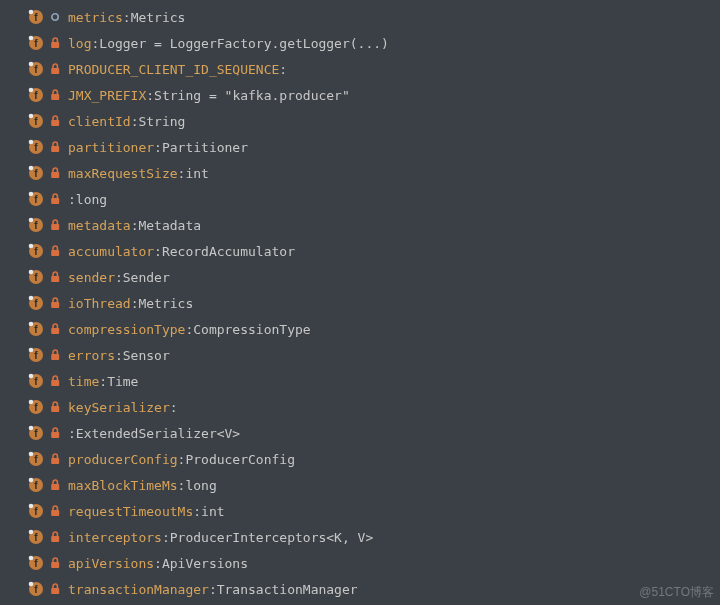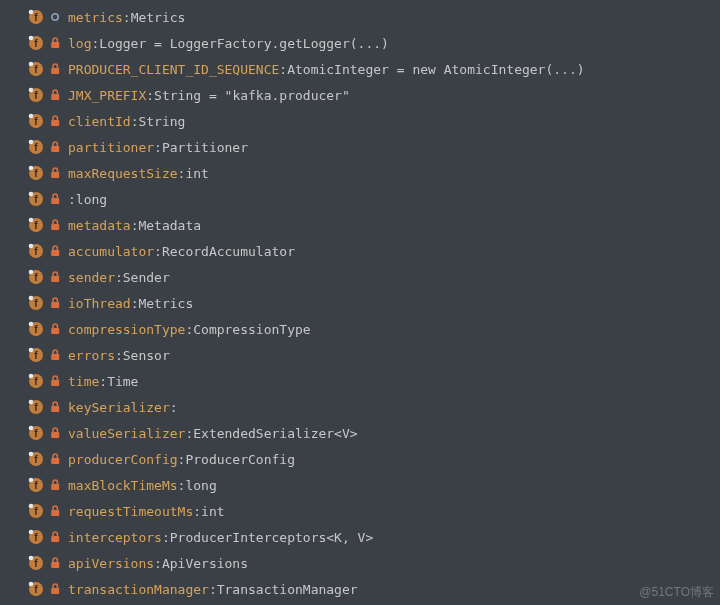--- a/index.html
+++ b/index.html
@@ -101,21 +101,20 @@
   </svg>
       </span>
       <span class="modifier">
         <svg width="11" height="12" viewBox="0 0 11 12">
       <path d="M3 5 V3.2 a2.2 2.2 0 0 1 4.4 0 V5" fill="none" stroke="#D96F3E" stroke-width="1.6"></path>
       <rect x="1.2" y="5" width="8.0" height="6" rx="1" fill="#D96F3E"></rect>
     </svg>
       </span>
       <span class="name">PRODUCER_CLIENT_ID_SEQUENCE</span>
       <span class="sep">: </span>
-      <span class="type">AtomicInteger = new AtomicInteger(...)</span>
     </div>
     <div class="row">
       <span class="icon-field">
         <svg width="16" height="16" viewBox="0 0 16 16">
     <circle cx="8" cy="8" r="7" fill="#C27C3C"></circle>
     <text x="8" y="11.5" font-family="sans-serif" font-size="10" font-weight="700" text-anchor="middle" fill="#2B2B2B">f</text>
     <circle cx="3" cy="3" r="2.3" fill="#E8E8E8"></circle>
   </svg>
       </span>
       <span class="modifier">
@@ -349,21 +348,20 @@
     <text x="8" y="11.5" font-family="sans-serif" font-size="10" font-weight="700" text-anchor="middle" fill="#2B2B2B">f</text>
     <circle cx="3" cy="3" r="2.3" fill="#E8E8E8"></circle>
   </svg>
       </span>
       <span class="modifier">
         <svg width="11" height="12" viewBox="0 0 11 12">
       <path d="M3 5 V3.2 a2.2 2.2 0 0 1 4.4 0 V5" fill="none" stroke="#D96F3E" stroke-width="1.6"></path>
       <rect x="1.2" y="5" width="8.0" height="6" rx="1" fill="#D96F3E"></rect>
     </svg>
       </span>
-      <span class="name">valueSerializer</span>
       <span class="sep">: </span>
       <span class="type">ExtendedSerializer&lt;V&gt;</span>
     </div>
     <div class="row">
       <span class="icon-field">
         <svg width="16" height="16" viewBox="0 0 16 16">
     <circle cx="8" cy="8" r="7" fill="#C27C3C"></circle>
     <text x="8" y="11.5" font-family="sans-serif" font-size="10" font-weight="700" text-anchor="middle" fill="#2B2B2B">f</text>
     <circle cx="3" cy="3" r="2.3" fill="#E8E8E8"></circle>
   </svg>

